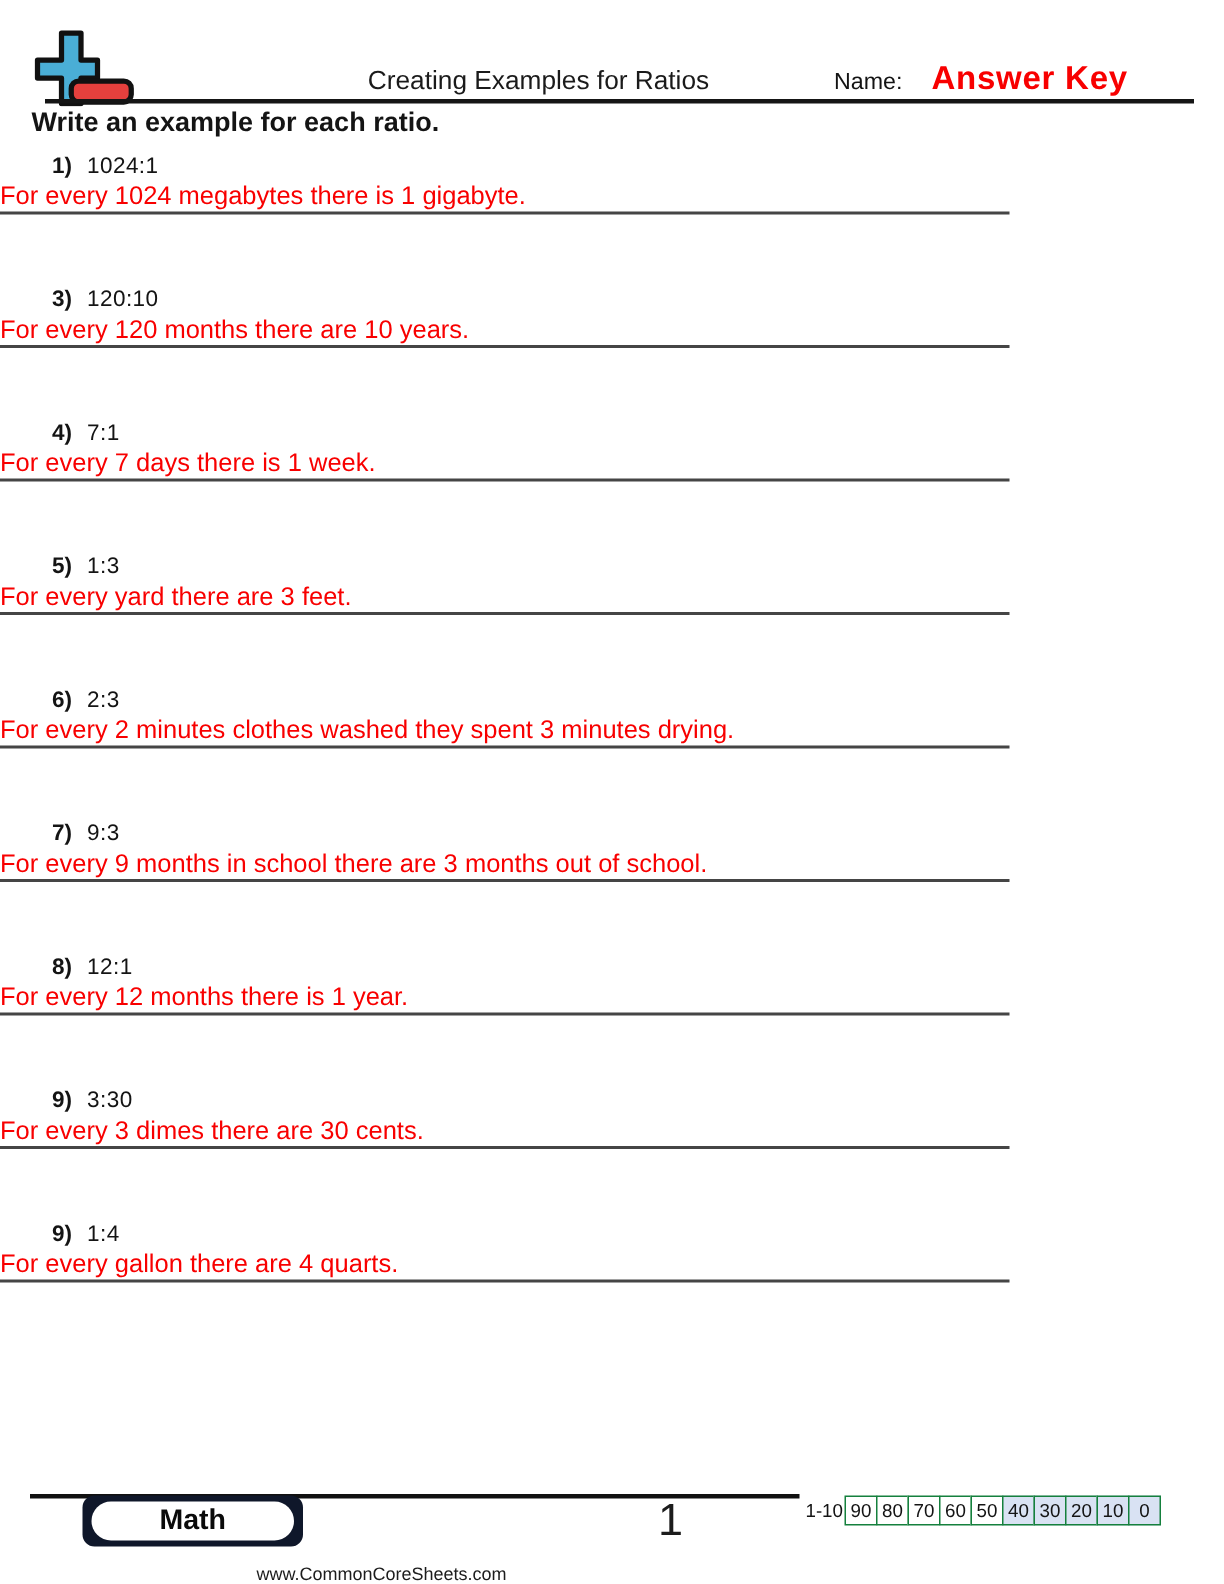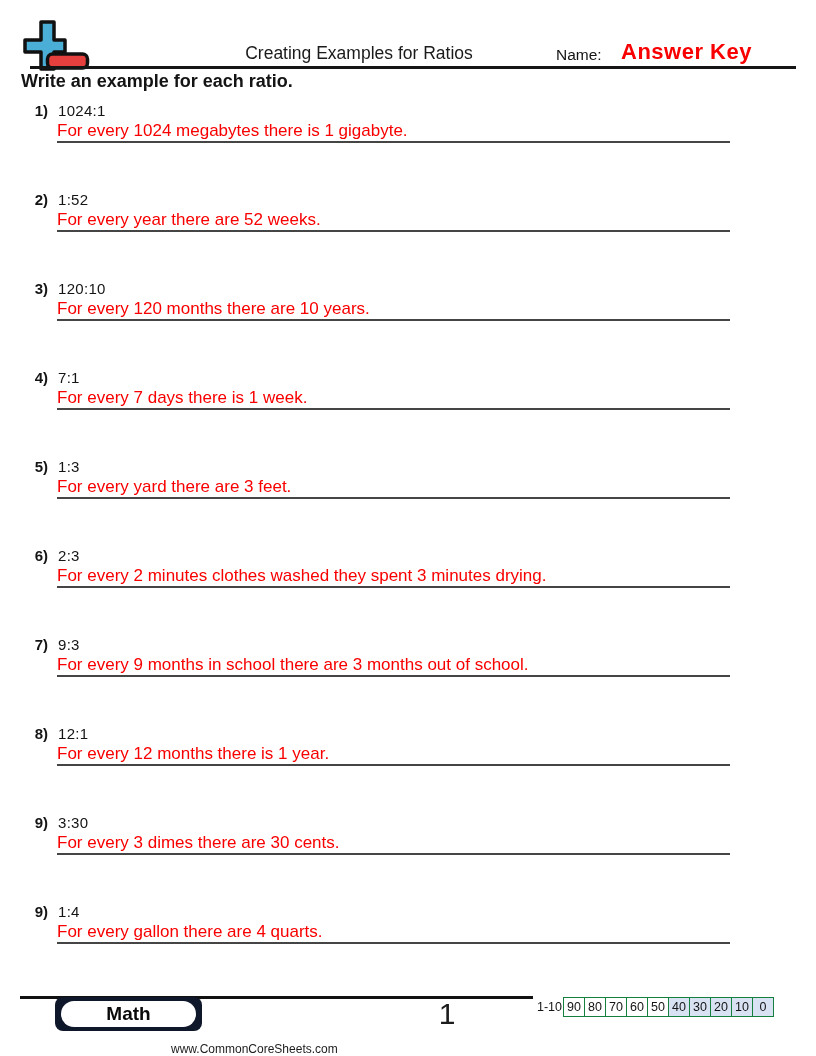--- a/index.html
+++ b/index.html
@@ -24,21 +24,21 @@
   .name-label{position:absolute;left:556px;top:46px;font-size:15.5px;}
   .answer-key{position:absolute;left:621px;top:39px;font-size:22px;font-weight:bold;
               letter-spacing:.5px;color:var(--answer-red);white-space:nowrap;}
   .instruction{position:absolute;left:21px;top:71px;font-size:18px;font-weight:bold;}
   
   .questions{position:absolute;left:0;top:96px;width:800px;}
   .question{height:89px;padding-top:6px;}
   .q-row{height:17px;line-height:17px;font-size:15px;}
   .q-num{display:inline-block;width:48px;text-align:right;font-weight:bold;}
   .q-ratio{margin-left:10px;letter-spacing:.3px;}
-  .q-answer-wrap{margin-left:57px;width:673px;height:24px;border-bottom:2px solid var(--rule);
+  .q-answer-wrap{width:673px;height:24px;border-bottom:2px solid var(--rule);
                  padding-bottom:1px;}
   .q-answer{font-size:17px;line-height:23px;color:var(--answer-red);white-space:nowrap;}
   
   .footer-line{position:absolute;left:20px;top:996px;width:513px;height:3px;background:#111;}
   .subject-badge{position:absolute;left:18px;top:997px;width:147px;height:34px;
                  background:#0f172a;border-radius:8px;margin-left:37px;}
   .subject-pill{position:absolute;left:6px;right:6px;top:4px;bottom:4px;background:#fff;
                 border-radius:13px;text-align:center;font-size:19px;font-weight:bold;
                 line-height:26px;color:#0a0a0a;}
   .site-url{position:absolute;left:171px;top:1011px;font-size:12px;color:#1c1c1c;margin-top:31px;}
@@ -69,28 +69,20 @@
 <div class="questions">
   <div class="question">
     <div class="q-row">
       <span class="q-num">1)</span><span class="q-ratio">1024:1</span>
     </div>
     <div class="q-answer-wrap">
       <span class="q-answer">For every 1024 megabytes there is 1 gigabyte.</span>
     </div>
   </div>
 
-  <div class="question">
-    <div class="q-row">
-      <span class="q-num">2)</span><span class="q-ratio">1:52</span>
-    </div>
-    <div class="q-answer-wrap">
-      <span class="q-answer">For every year there are 52 weeks.</span>
-    </div>
-  </div>
 
   <div class="question">
     <div class="q-row">
       <span class="q-num">3)</span><span class="q-ratio">120:10</span>
     </div>
     <div class="q-answer-wrap">
       <span class="q-answer">For every 120 months there are 10 years.</span>
     </div>
   </div>
 

